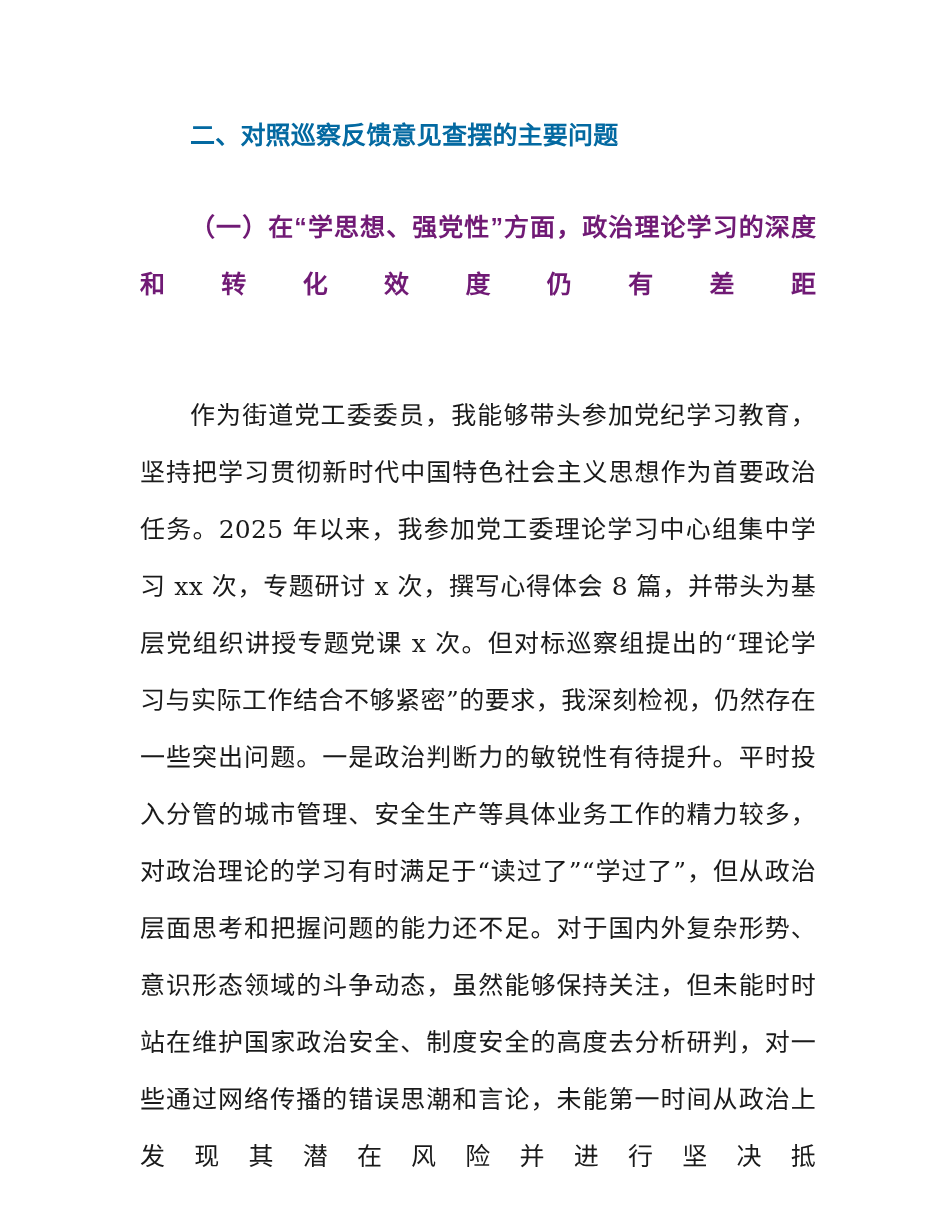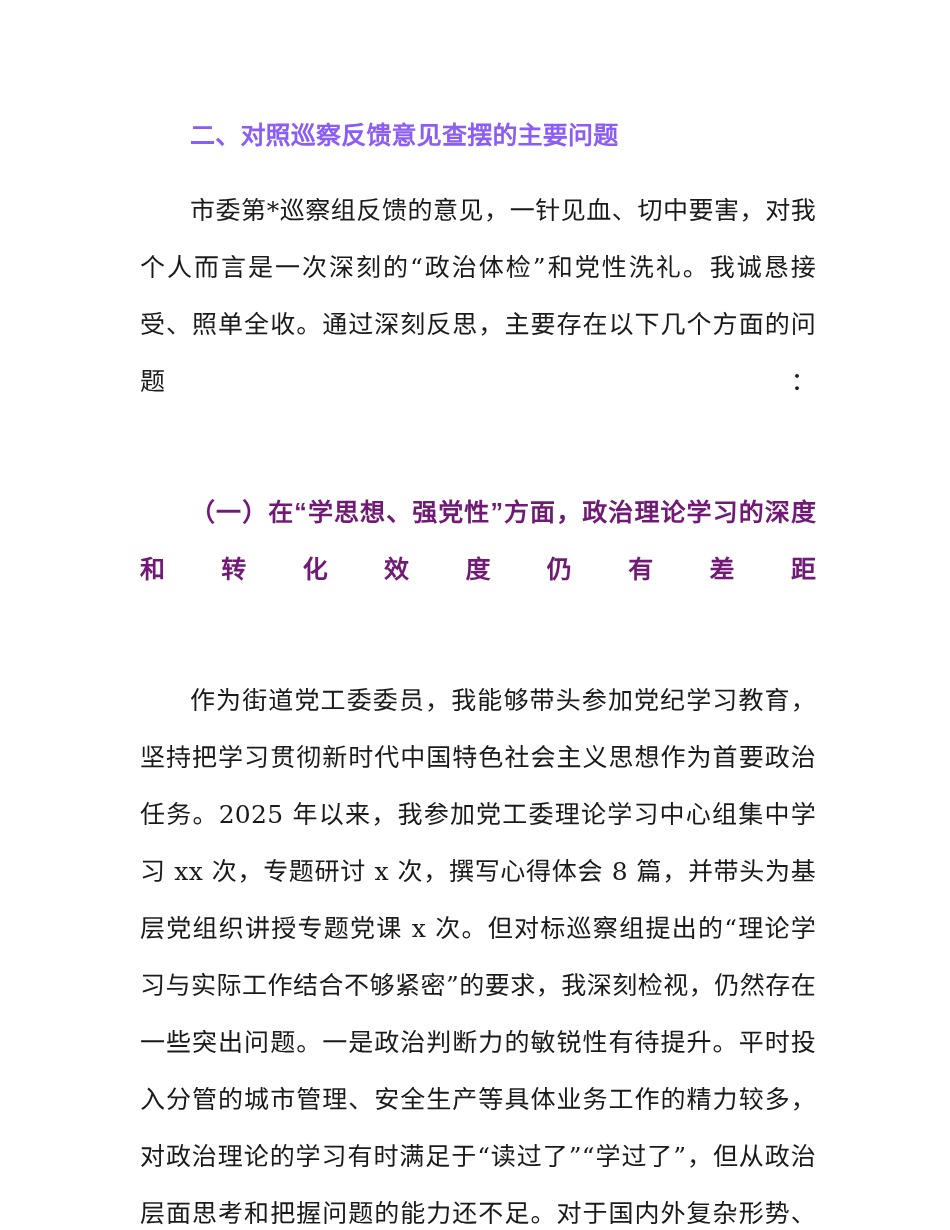--- a/index.html
+++ b/index.html
@@ -26,21 +26,21 @@
     top: 0;
     width: 676px;
   }
 
   
   .heading-1 {
     font-family: "Liberation Sans", "DejaVu Sans", sans-serif;
     font-weight: 700;
     font-size: 25px;
     line-height: 57px;
-    color: #8b5cf6;
+    color: #0369a1;
     text-indent: 50px;
     letter-spacing: 0.2px;
     white-space: nowrap;
     margin: 0;
   }
 
   .heading-2 {
     font-family: "Liberation Sans", "DejaVu Sans", sans-serif;
     font-weight: 700;
     font-size: 25px;
@@ -85,21 +85,20 @@
 
 <div class="page">
   <div class="content">
 
     <div class="spacer-1"></div>
 
     <h2 class="heading-1">二、对照巡察反馈意见查摆的主要问题</h2>
 
     <div class="spacer-gap"></div>
 
-    <p class="body-par">市委第*巡察组反馈的意见，一针见血、切中要害，对我个人而言是一次深刻的“政治体检”和党性洗礼。我诚恳接受、照单全收。通过深刻反思，主要存在以下几个方面的问题：</p>
 
     <div class="spacer-gap-2"></div>
 
     <h3 class="heading-2">（一）在“学思想、强党性”方面，政治理论学习的深度和转化效度仍有差距</h3>
 
     <div class="spacer-gap-2"></div>
 
     <p class="body-par">作为街道党工委委员，我能够带头参加党纪学习教育，坚持把学习贯彻新时代中国特色社会主义思想作为首要政治任务。2025 年以来，我参加党工委理论学习中心组集中学习 xx 次，专题研讨 x 次，撰写心得体会 8 篇，并带头为基层党组织讲授专题党课 x 次。但对标巡察组提出的“理论学习与实际工作结合不够紧密”的要求，我深刻检视，仍然存在一些突出问题。一是政治判断力的敏锐性有待提升。平时投入分管的城市管理、安全生产等具体业务工作的精力较多，对政治理论的学习有时满足于“读过了”“学过了”，但从政治层面思考和把握问题的能力还不足。对于国内外复杂形势、意识形态领域的斗争动态，虽然能够保持关注，但未能时时站在维护国家政治安全、制度安全的高度去分析研判，对一些通过网络传播的错误思潮和言论，未能第一时间从政治上发现其潜在风险并进行坚决抵</p>
 
   </div>

